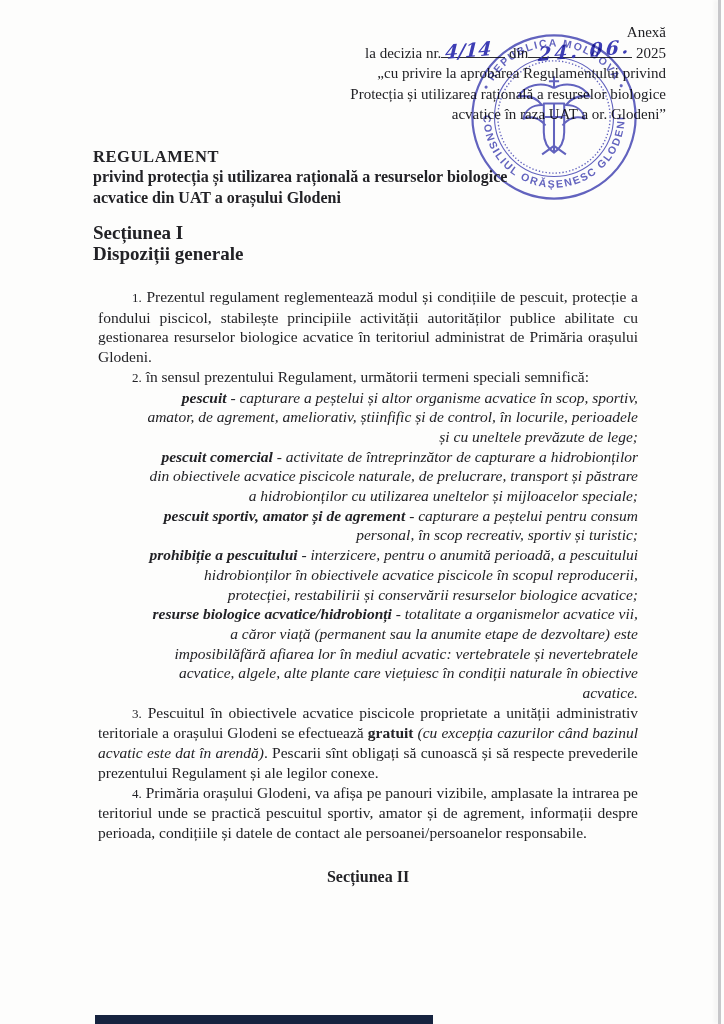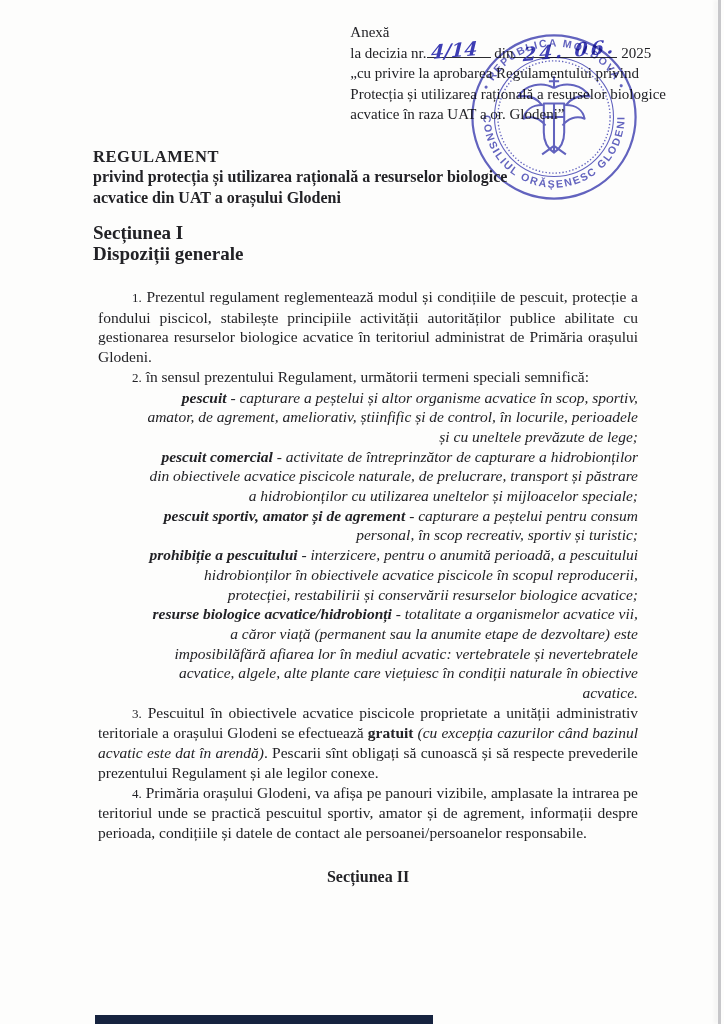--- a/index.html
+++ b/index.html
@@ -5,21 +5,21 @@
   html,body{margin:0;padding:0;background:#d9d9dc;}
   .page{
     position:relative;width:724px;height:1024px;margin:0 auto;
     background:#fdfdfc;overflow:hidden;
     font-family:"Liberation Serif",serif;color:#222226;
   }
   
   .edge-right{position:absolute;top:0;right:3px;width:3px;height:100%;background:#c7c7ca;box-shadow:-3px 0 4px rgba(0,0,0,.06);}
   .bottom-bar{position:absolute;left:95px;top:1015px;width:338px;height:9px;background:#16233f;}
   
-  .header{position:absolute;top:22px;right:58px;font-size:15px;line-height:20.5px;white-space:nowrap;}
+  .header{position:absolute;top:22px;right:58px;text-align:right;font-size:15px;line-height:20.5px;white-space:nowrap;}
   .blank{display:inline-block;border-bottom:1px solid #2c2c30;position:relative;vertical-align:baseline;}
   .blank-nr{width:64px;}
   .blank-date{width:104px;}
   .hw{
     position:absolute;bottom:-4px;left:4px;
     font-family:"DejaVu Serif",serif;font-style:italic;font-weight:bold;
     color:#3d3db4;font-size:19px;transform:rotate(-5deg) skewX(-8deg);
     white-space:nowrap;pointer-events:none;
   }
   .hw-date{left:10px;letter-spacing:3px;}

